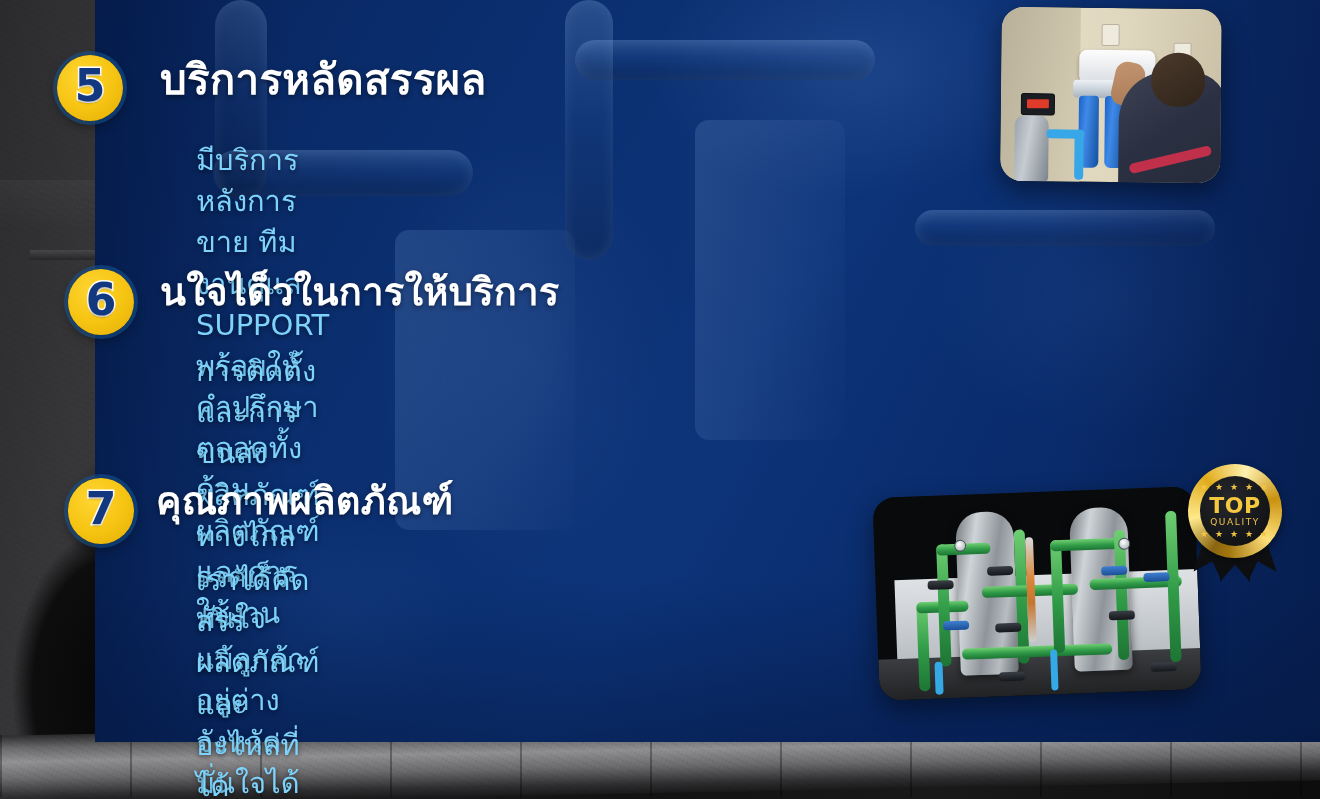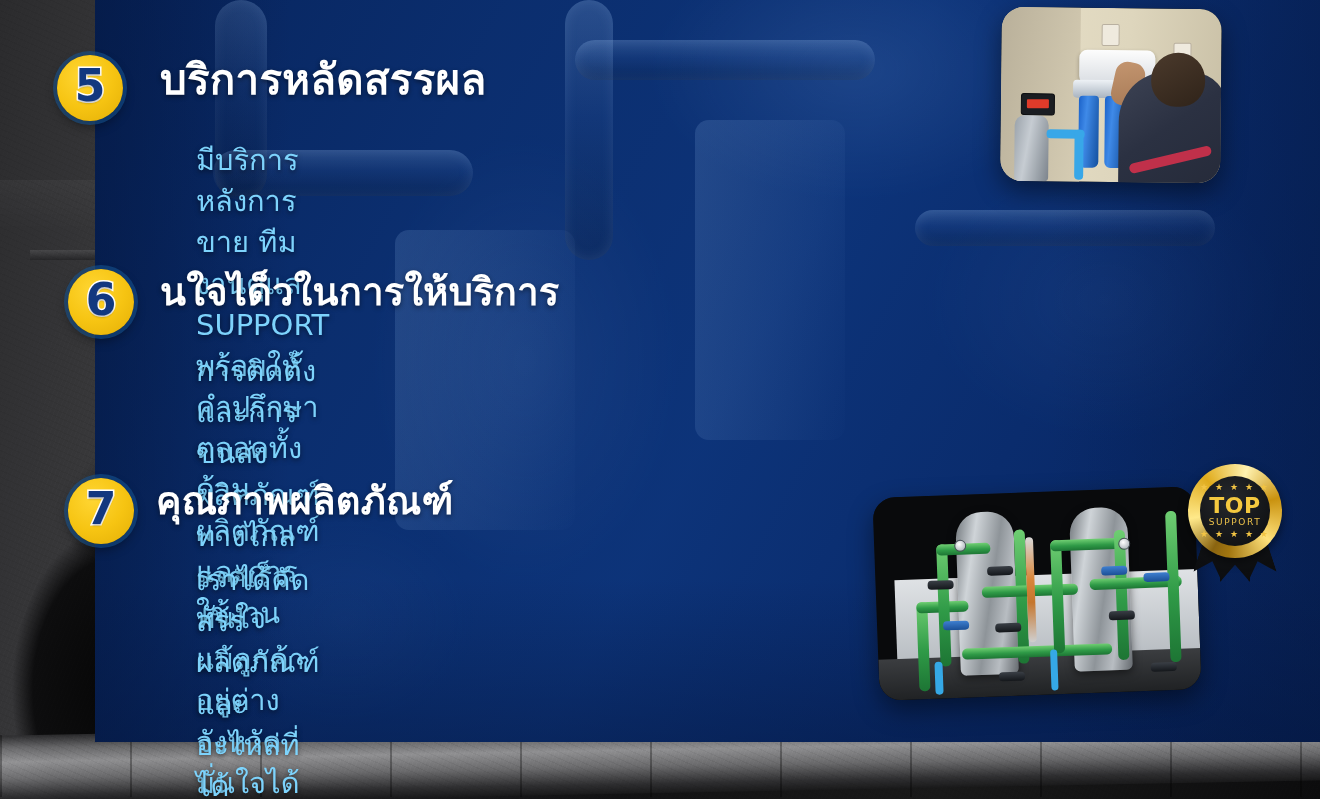--- a/index.html
+++ b/index.html
@@ -426,19 +426,19 @@
   </div>
 
   <div id="seal">
     <div class="ribbon rib-l"></div>
     <div class="ribbon rib-r"></div>
     <div class="ribbon rib-m"></div>
     <div class="seal-ring">
       <div class="seal-inner">
         <div class="seal-stars">★ ★ ★ ★ ★</div>
         <div class="seal-top">TOP</div>
-        <div class="seal-q">SUPPORT</div>
+        <div class="seal-q">QUALITY</div>
         <div class="seal-stars">★ ★ ★ ★ ★</div>
       </div>
     </div>
   </div>
 
 </div>
 
 </body></html>

